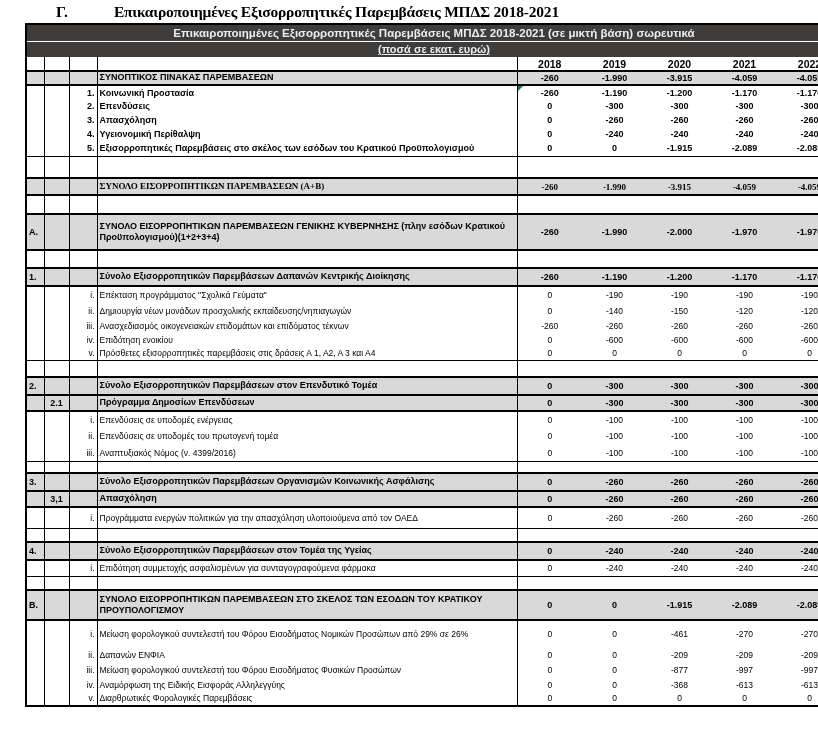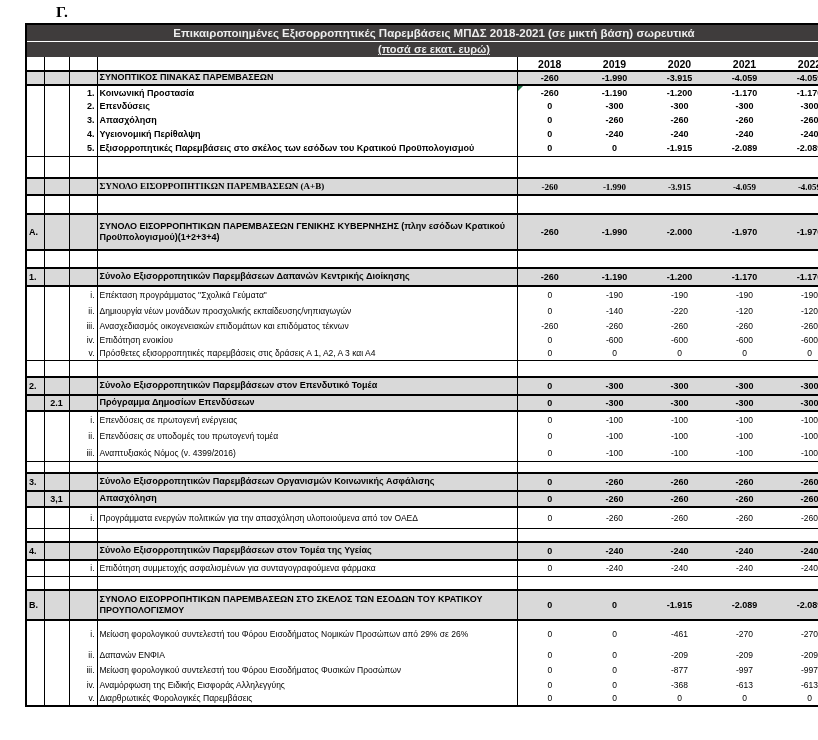--- a/index.html
+++ b/index.html
@@ -57,20 +57,21 @@
     border-top:5px solid #1e7145;border-right:5px solid transparent;
   }
 </style>
 </head>
 <body>
 
 <div class="page">
 
   <div class="doc-title">
     <span class="prefix">Γ.</span>
+    <span class="text">Επικαιροποιημένες Εξισορροπητικές Παρεμβάσεις ΜΠΔΣ 2018-2021</span>
   </div>
 
   <div class="table-frame">
     <div class="band">
       <div class="l1">Επικαιροποιημένες Εξισορροπητικές Παρεμβάσεις ΜΠΔΣ 2018-2021 (σε μικτή βάση) σωρευτικά</div>
       <div class="l2">(ποσά σε εκατ. ευρώ)</div>
     </div>
 
     <table class="grid">
       <colgroup>
@@ -241,21 +242,21 @@
             <td class="val">-190</td>
             <td class="val">-190</td>
           </tr>
           <tr class="detail" style="height: 16px;">
             <td class="c1"></td>
             <td class="c2"></td>
             <td class="c3">ii.</td>
             <td class="lbl">Δημιουργία νέων μονάδων προσχολικής εκπαίδευσης/νηπιαγωγών</td>
             <td class="val v0">0</td>
             <td class="val">-140</td>
-            <td class="val">-220</td>
+            <td class="val">-150</td>
             <td class="val">-120</td>
             <td class="val">-120</td>
           </tr>
           <tr class="detail" style="height: 14px;">
             <td class="c1"></td>
             <td class="c2"></td>
             <td class="c3">iii.</td>
             <td class="lbl">Ανασχεδιασμός οικογενειακών επιδομάτων και επιδόματος τέκνων</td>
             <td class="val v0">-260</td>
             <td class="val">-260</td>
@@ -315,21 +316,21 @@
             <td class="val v0">0</td>
             <td class="val">-300</td>
             <td class="val">-300</td>
             <td class="val">-300</td>
             <td class="val">-300</td>
           </tr>
           <tr class="detail" style="height: 17px;">
             <td class="c1"></td>
             <td class="c2"></td>
             <td class="c3">i.</td>
-            <td class="lbl">Επενδύσεις σε πρωτογενή ενέργειας</td>
+            <td class="lbl">Επενδύσεις σε υποδομές ενέργειας</td>
             <td class="val v0">0</td>
             <td class="val">-100</td>
             <td class="val">-100</td>
             <td class="val">-100</td>
             <td class="val">-100</td>
           </tr>
           <tr class="detail" style="height: 17px;">
             <td class="c1"></td>
             <td class="c2"></td>
             <td class="c3">ii.</td>

